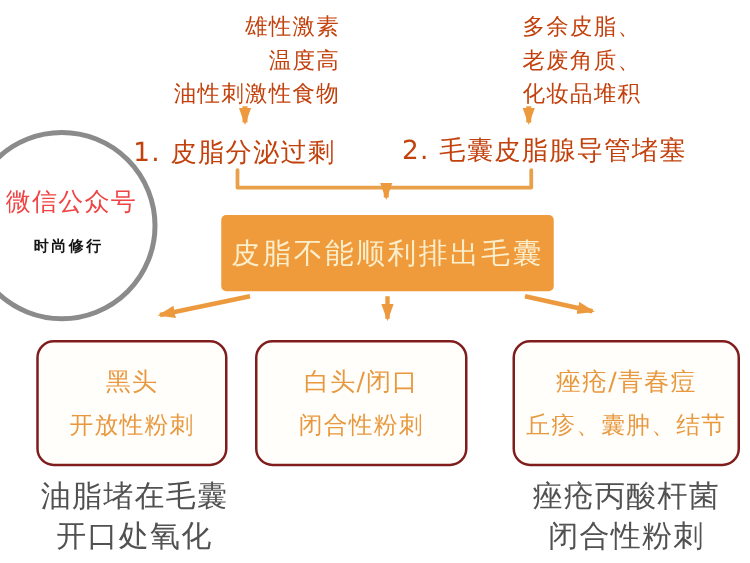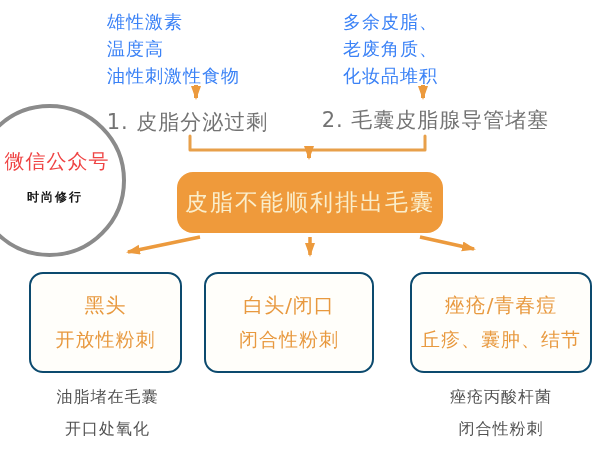--- a/index.html
+++ b/index.html
@@ -5,58 +5,58 @@
   html,body{margin:0;padding:0;}
   body{
     width:600px;height:450px;
     background:#ffffff;
     font-family:"DejaVu Sans","Liberation Sans",sans-serif;
     overflow:hidden;
   }
   .canvas{position:relative;width:600px;height:450px;background:#ffffff;overflow:hidden;}
   .svg-layer{position:absolute;left:0;top:0;width:600px;height:450px;pointer-events:none;}
 
-  .cause{position:absolute;text-align:left;color:#3b82f6;font-size:18px;line-height:27px;letter-spacing:1px;}
+  .cause{position:absolute;text-align:right;color:#c2410c;font-size:18px;line-height:27px;letter-spacing:1px;}
   .cause-left{left:107px;top:8px;width:165px;}
   .cause-right{left:343px;top:8px;width:170px;}
 
-  .heading{position:absolute;color:#737373;font-size:21px;letter-spacing:1px;text-align:center;white-space:nowrap;}
+  .heading{position:absolute;color:#c2410c;font-size:21px;letter-spacing:1px;text-align:center;white-space:nowrap;}
   .heading-1{left:85px;top:108px;width:205px;}
   .heading-2{left:303px;top:106px;width:265px;}
 
   .central-box{
     position:absolute;left:177px;top:172px;width:266px;height:61px;
-    background:#ef9a3b;border-radius:16px;
+    background:#ef9a3b;border-radius:4px;
     display:flex;align-items:center;justify-content:center;
     color:#faeecb;font-size:23px;letter-spacing:2px;white-space:nowrap;
   }
 
   .wm-circle{
     position:absolute;left:-27px;top:104px;width:153px;height:153px;
     border:4px solid #8b8b8b;border-radius:50%;
     background:transparent;box-sizing:border-box;
   }
   .wm-line1{position:absolute;left:0;top:148px;width:114px;text-align:center;
     color:#ef4444;font-size:20px;letter-spacing:1px;white-space:nowrap;}
   .wm-line2{position:absolute;left:2px;top:189px;width:106px;text-align:center;
     color:#141414;font-size:12px;font-weight:bold;letter-spacing:2px;white-space:nowrap;}
 
   .outcome-box{
     position:absolute;top:272px;height:101px;box-sizing:border-box;
-    border:2px solid #0c4a6e;border-radius:14px;background:#fffefa;
+    border:2px solid #7f1d1d;border-radius:14px;background:#fffefa;
     display:flex;flex-direction:column;align-items:center;justify-content:center;gap:8px;
     color:#e8993f;
   }
   .outcome-1{left:29px;width:153px;}
   .outcome-2{left:204px;width:170px;text-align:right;}
   .outcome-3{left:410px;width:182px;justify-content:center;}
   .outcome-title{font-size:20px;letter-spacing:1px;white-space:nowrap;}
   .outcome-sub{font-size:19px;letter-spacing:1px;white-space:nowrap;}
 
-  .note{position:absolute;top:381px;text-align:center;color:#515151;font-size:16px;line-height:32px;letter-spacing:1px;}
+  .note{position:absolute;top:381px;text-align:center;color:#515151;font-size:24px;line-height:32px;letter-spacing:1px;}
   .note-1{left:20px;width:175px;}
   .note-2{left:220px;width:176px;}
   .note-3{left:410px;width:182px;}
 </style>
 </head>
 <body>
 
 <div class="canvas">
 
   <svg class="svg-layer" viewBox="0 0 600 450">

